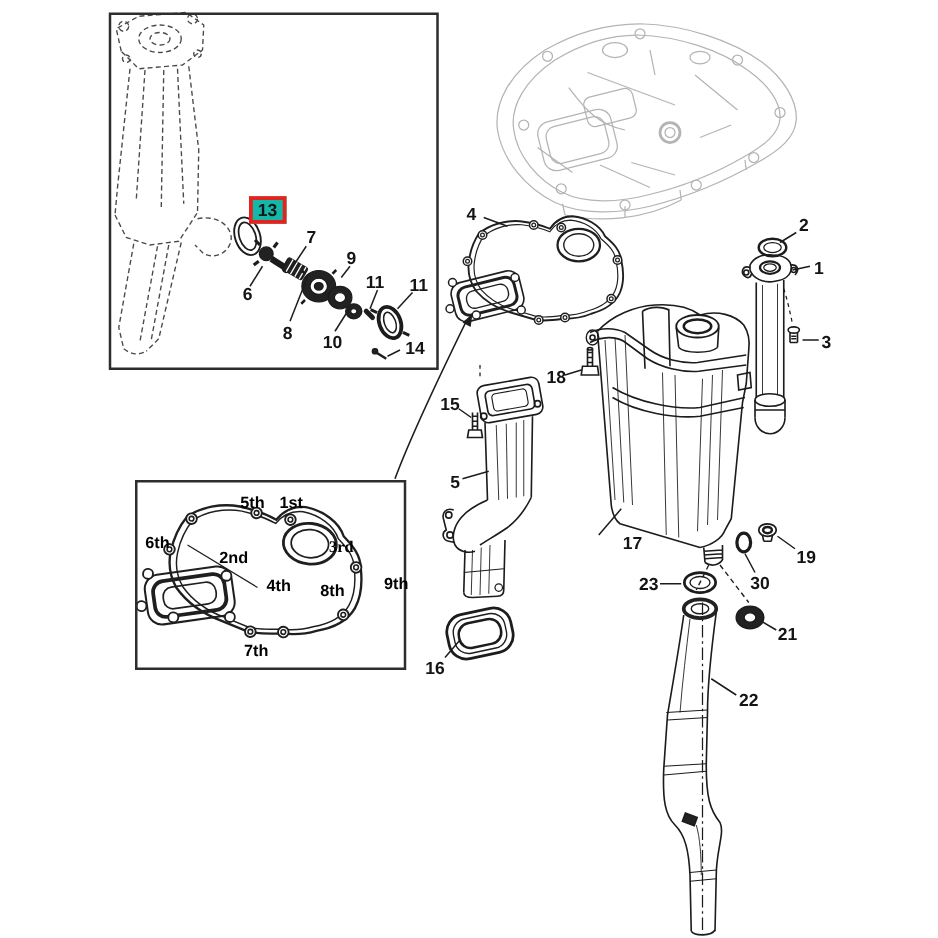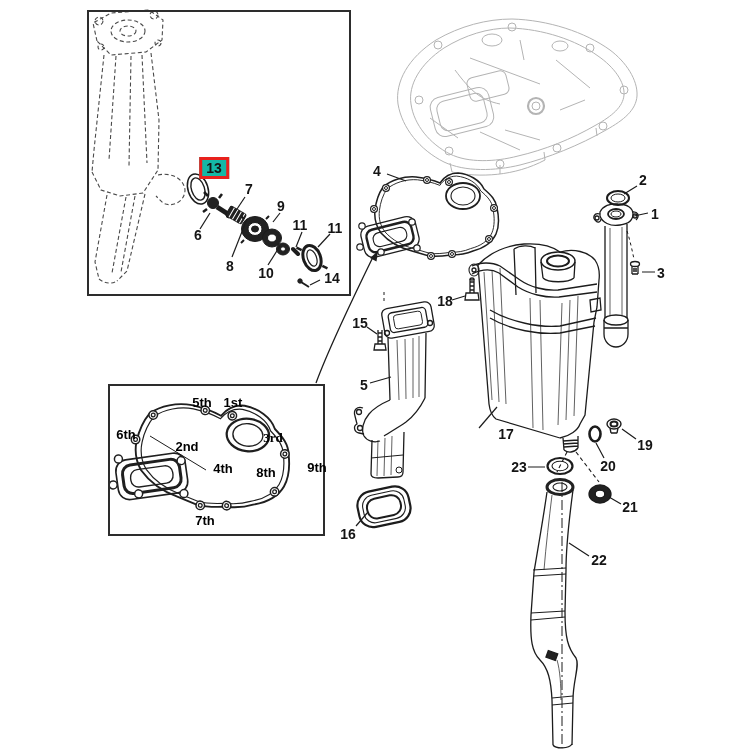--- a/index.html
+++ b/index.html
@@ -331,21 +331,21 @@
   <div class="callout" style="left:377px;top:171px;">4</div>
   <div class="callout" style="left:643px;top:180px;">2</div>
   <div class="callout" style="left:655px;top:214px;">1</div>
   <div class="callout" style="left:661px;top:273px;">3</div>
   <div class="callout" style="left:445px;top:301px;">18</div>
   <div class="callout" style="left:360px;top:323px;">15</div>
   <div class="callout" style="left:364px;top:385px;">5</div>
   <div class="callout" style="left:470px;top:434px;margin-left:36px;">17</div>
   <div class="callout" style="left:348px;top:534px;">16</div>
   <div class="callout" style="left:645px;top:445px;">19</div>
-  <div class="callout" style="left:608px;top:466px;">20</div>
+  <div class="callout" style="left:608px;top:466px;">30</div>
   <div class="callout" style="left:630px;top:507px;">21</div>
   <div class="callout" style="left:599px;top:560px;">22</div>
   <div class="callout" style="left:519px;top:467px;">23</div>
 
   <div class="ord" style="left:202px;top:402px;">5th</div>
   <div class="ord" style="left:233px;top:402px;">1st</div>
   <div class="ord" style="left:126px;top:434px;">6th</div>
   <div class="ord" style="left:187px;top:446px;">2nd</div>
   <div class="ord" style="left:273px;top:437px;font-family:Liberation Serif, serif;">3rd</div>
   <div class="ord" style="left:223px;top:468px;">4th</div>

